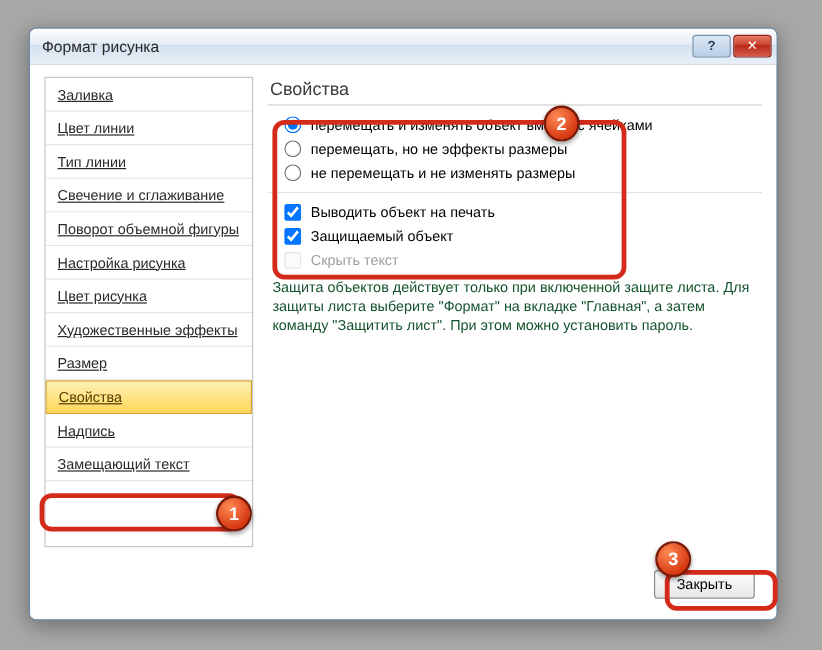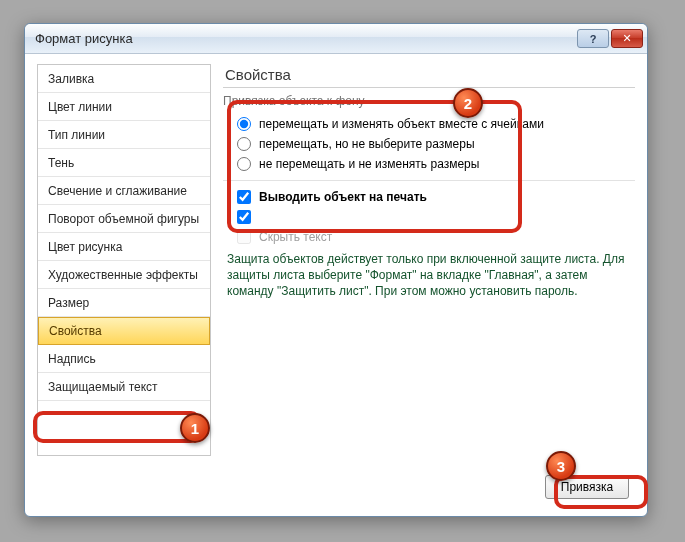--- a/index.html
+++ b/index.html
@@ -70,20 +70,21 @@
     height: 28px;
     display: flex;
     align-items: center;
     padding: 0 10px;
     border-bottom: 1px solid #e5e5e5;
     color: #2a2a2a;
     cursor: pointer;
     white-space: nowrap;
     overflow: hidden;
     text-overflow: ellipsis;
+    text-decoration: underline;
   }
   .sidebar-item.selected {
     background: linear-gradient(#fff1b5, #ffd659);
     border: 1px solid #d8a42a;
     color: #563c00;
     position: relative;
     z-index: 2;
   }
   .content {
     flex: 1;
@@ -104,21 +105,21 @@
   }
   .radio-row, .chk-row {
     display: flex;
     align-items: center;
     gap: 8px;
     padding: 3px 2px 3px 14px;
   }
   .radio-row span, .chk-row span {
     text-decoration: underline dotted transparent;
   }
-  .ul { text-decoration: underline; text-decoration-color: #333; font-weight: bold; }
+  .ul { text-decoration: underline; text-decoration-color: #333; }
   input[type=radio], input[type=checkbox] {
     width: 14px; height: 14px;
   }
   .chk-disabled { color: #a0a0a0; }
   .chk-disabled input { opacity: .55; }
   .note {
     padding: 4px 6px 0 4px;
     color: #14532d;
     line-height: 1.35;
   }
@@ -182,86 +183,86 @@
       <div class="sidebar-item">
           <span>Заливка</span>
         </div>
       <div class="sidebar-item">
           <span>Цвет линии</span>
         </div>
       <div class="sidebar-item">
           <span>Тип линии</span>
         </div>
       <div class="sidebar-item">
-          <span>Тень</span>
-        </div>
-      <div class="sidebar-item">
           <span>Свечение и сглаживание</span>
         </div>
       <div class="sidebar-item">
           <span>Поворот объемной фигуры</span>
+        </div>
+      <div class="sidebar-item">
+          <span>Настройка рисунка</span>
         </div>
       <div class="sidebar-item">
           <span>Цвет рисунка</span>
         </div>
       <div class="sidebar-item">
           <span>Художественные эффекты</span>
         </div>
       <div class="sidebar-item">
           <span>Размер</span>
         </div>
       <div class="sidebar-item selected">
           <span>Свойства</span>
         </div>
       <div class="sidebar-item">
           <span>Надпись</span>
         </div>
       <div class="sidebar-item">
-          <span>Защищаемый текст</span>
+          <span>Замещающий текст</span>
         </div>
     </div>
 
     <div class="content">
       <div class="pane-title">Свойства</div>
-      <div class="group-label">Привязка объекта к фону</div>
 
       <label class="radio-row">
         <input type="radio" name="pos" checked="" style="">
         <span>перемещать и изменять объект вместе с ячейками</span>
       </label>
       <label class="radio-row">
         <input type="radio" name="pos" style="">
-        <span>перемещать, но не выберите размеры</span>
+        <span>перемещать, но не эффекты размеры</span>
       </label>
       <label class="radio-row">
         <input type="radio" name="pos" style="">
         <span>не перемещать и не изменять размеры</span>
       </label>
 
       <hr class="sep">
 
       <label class="chk-row">
         <input type="checkbox" checked="" style="">
         <span class="ul">Выводить объект на печать</span>
       </label>
       <label class="chk-row">
         <input type="checkbox" checked="" style="">
+        <span class="ul">Защищаемый объект</span>
       </label>
       <label class="chk-row chk-disabled">
         <input type="checkbox" disabled="" style="">
         <span>Скрыть текст</span>
       </label>
 
       <div class="note">Защита объектов действует только при включенной защите листа. Для защиты листа выберите "Формат" на вкладке "Главная", а затем команду "Защитить лист". При этом можно установить пароль.</div>
     </div>
 
   </div>
 
   <div class="footer">
-    <button class="btn">Привязка</button>
+    <button class="btn">Закрыть</button>
   </div>
 
 </div>
 
 <div class="callout" style="left:33px; top:411px; width:168px; height:32px;"></div>
 <div class="badge" style="left:180px; top:413px;">
     <span>1</span>
   </div>
 
 <div class="callout" style="left:227px; top:100px; width:295px; height:133px;"></div>

